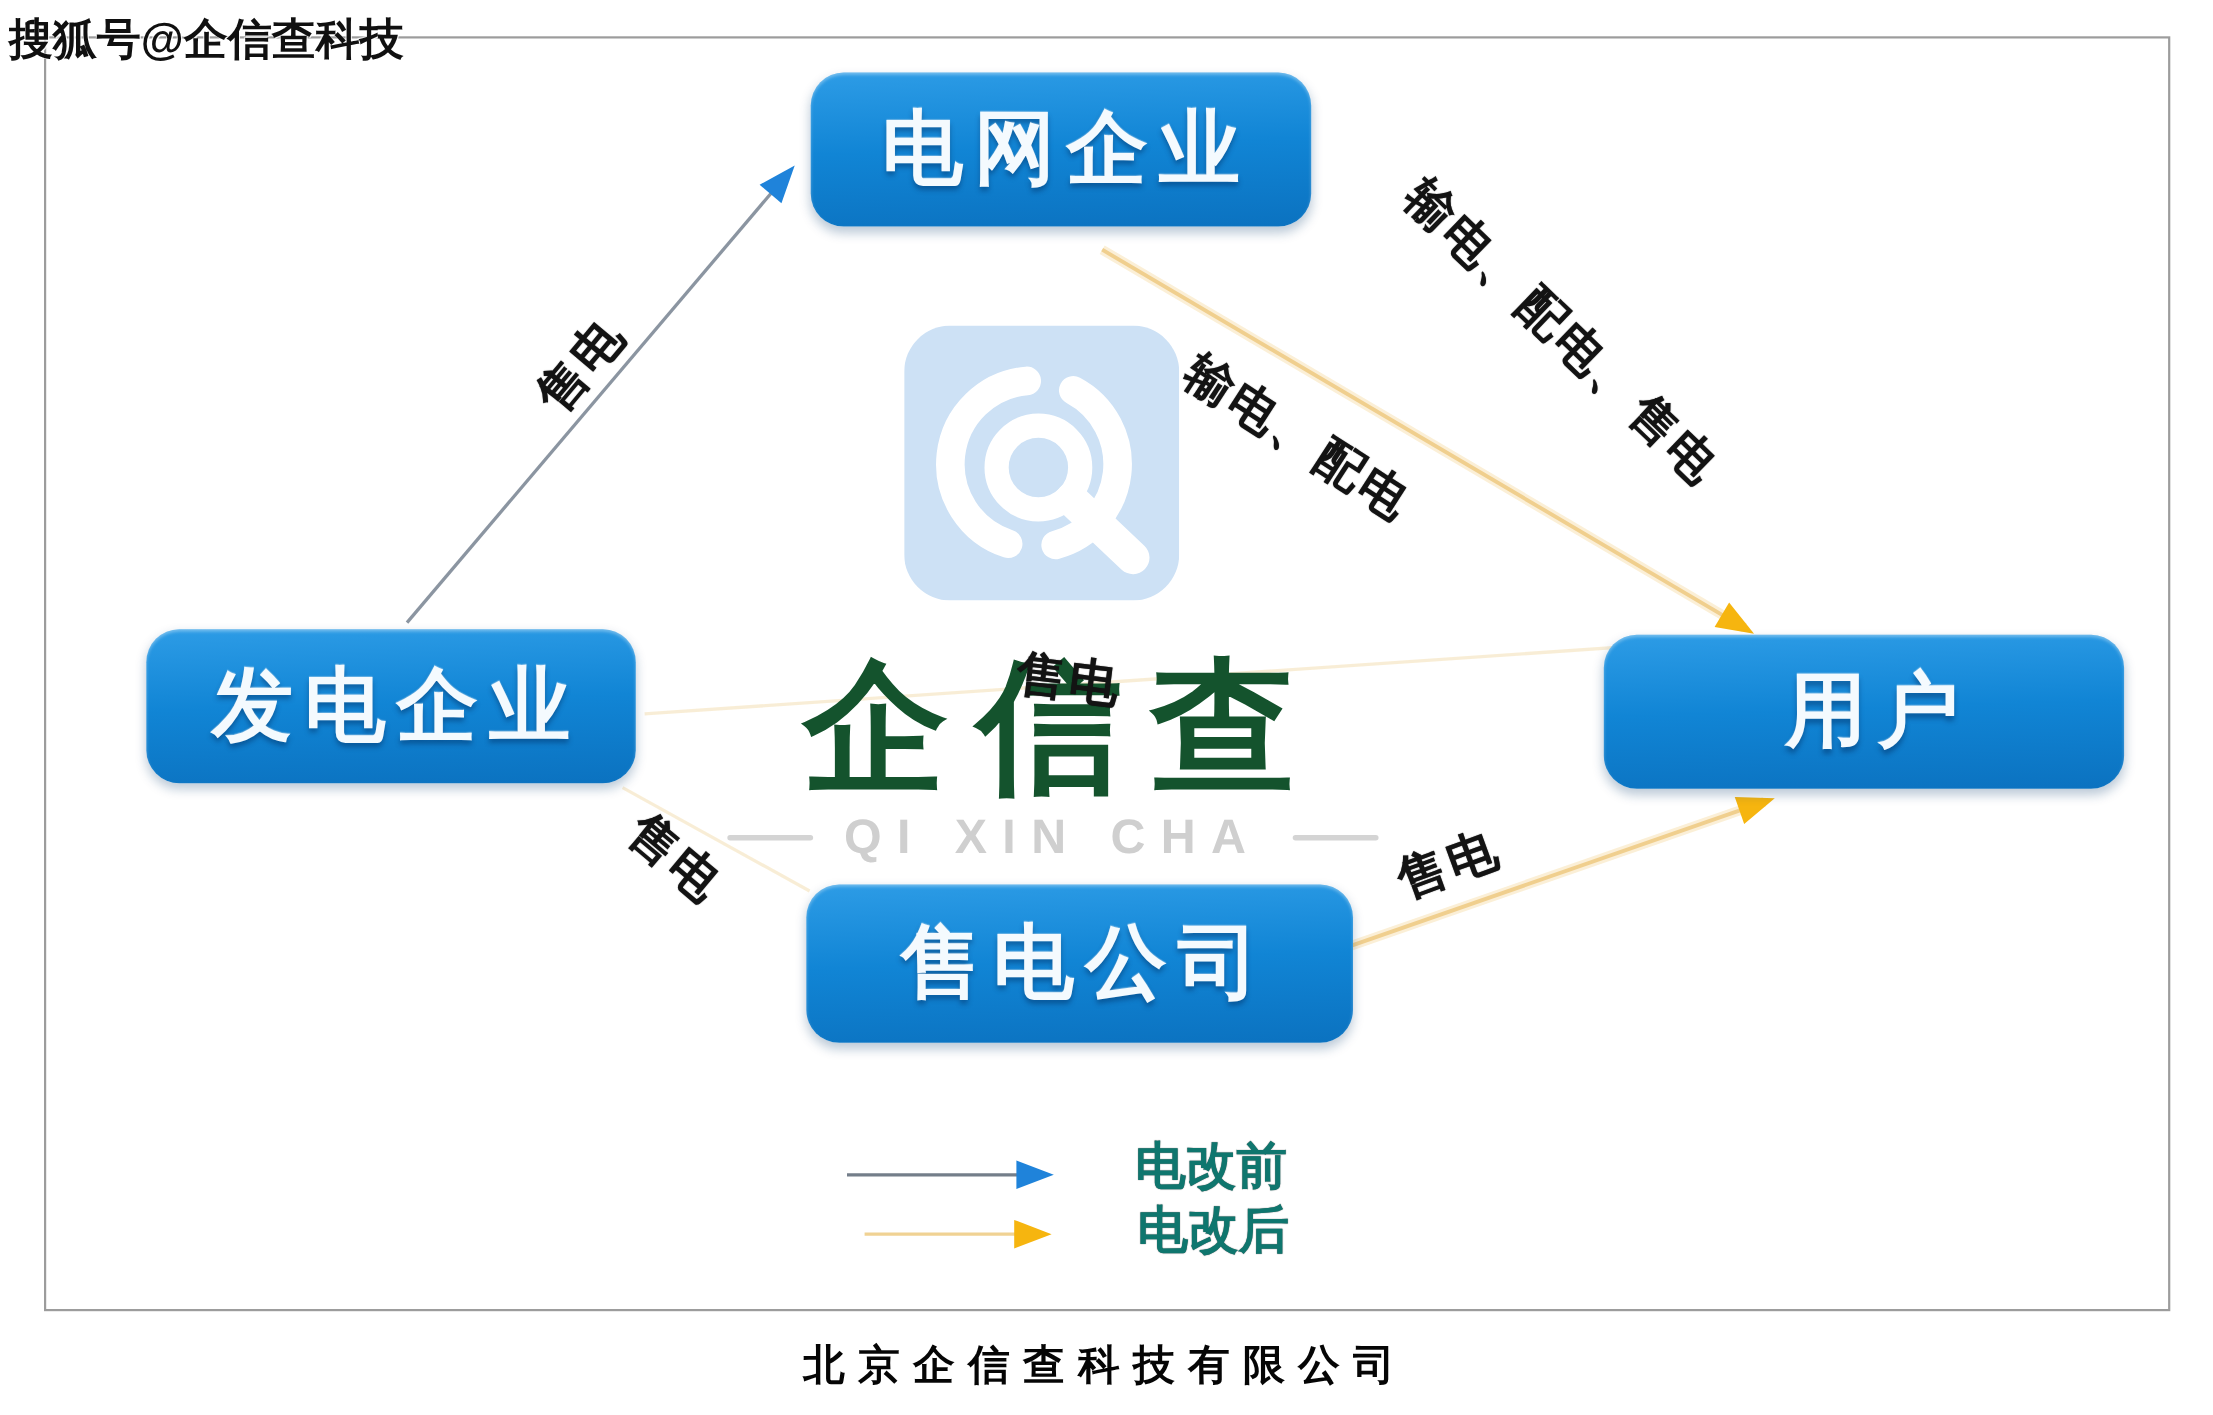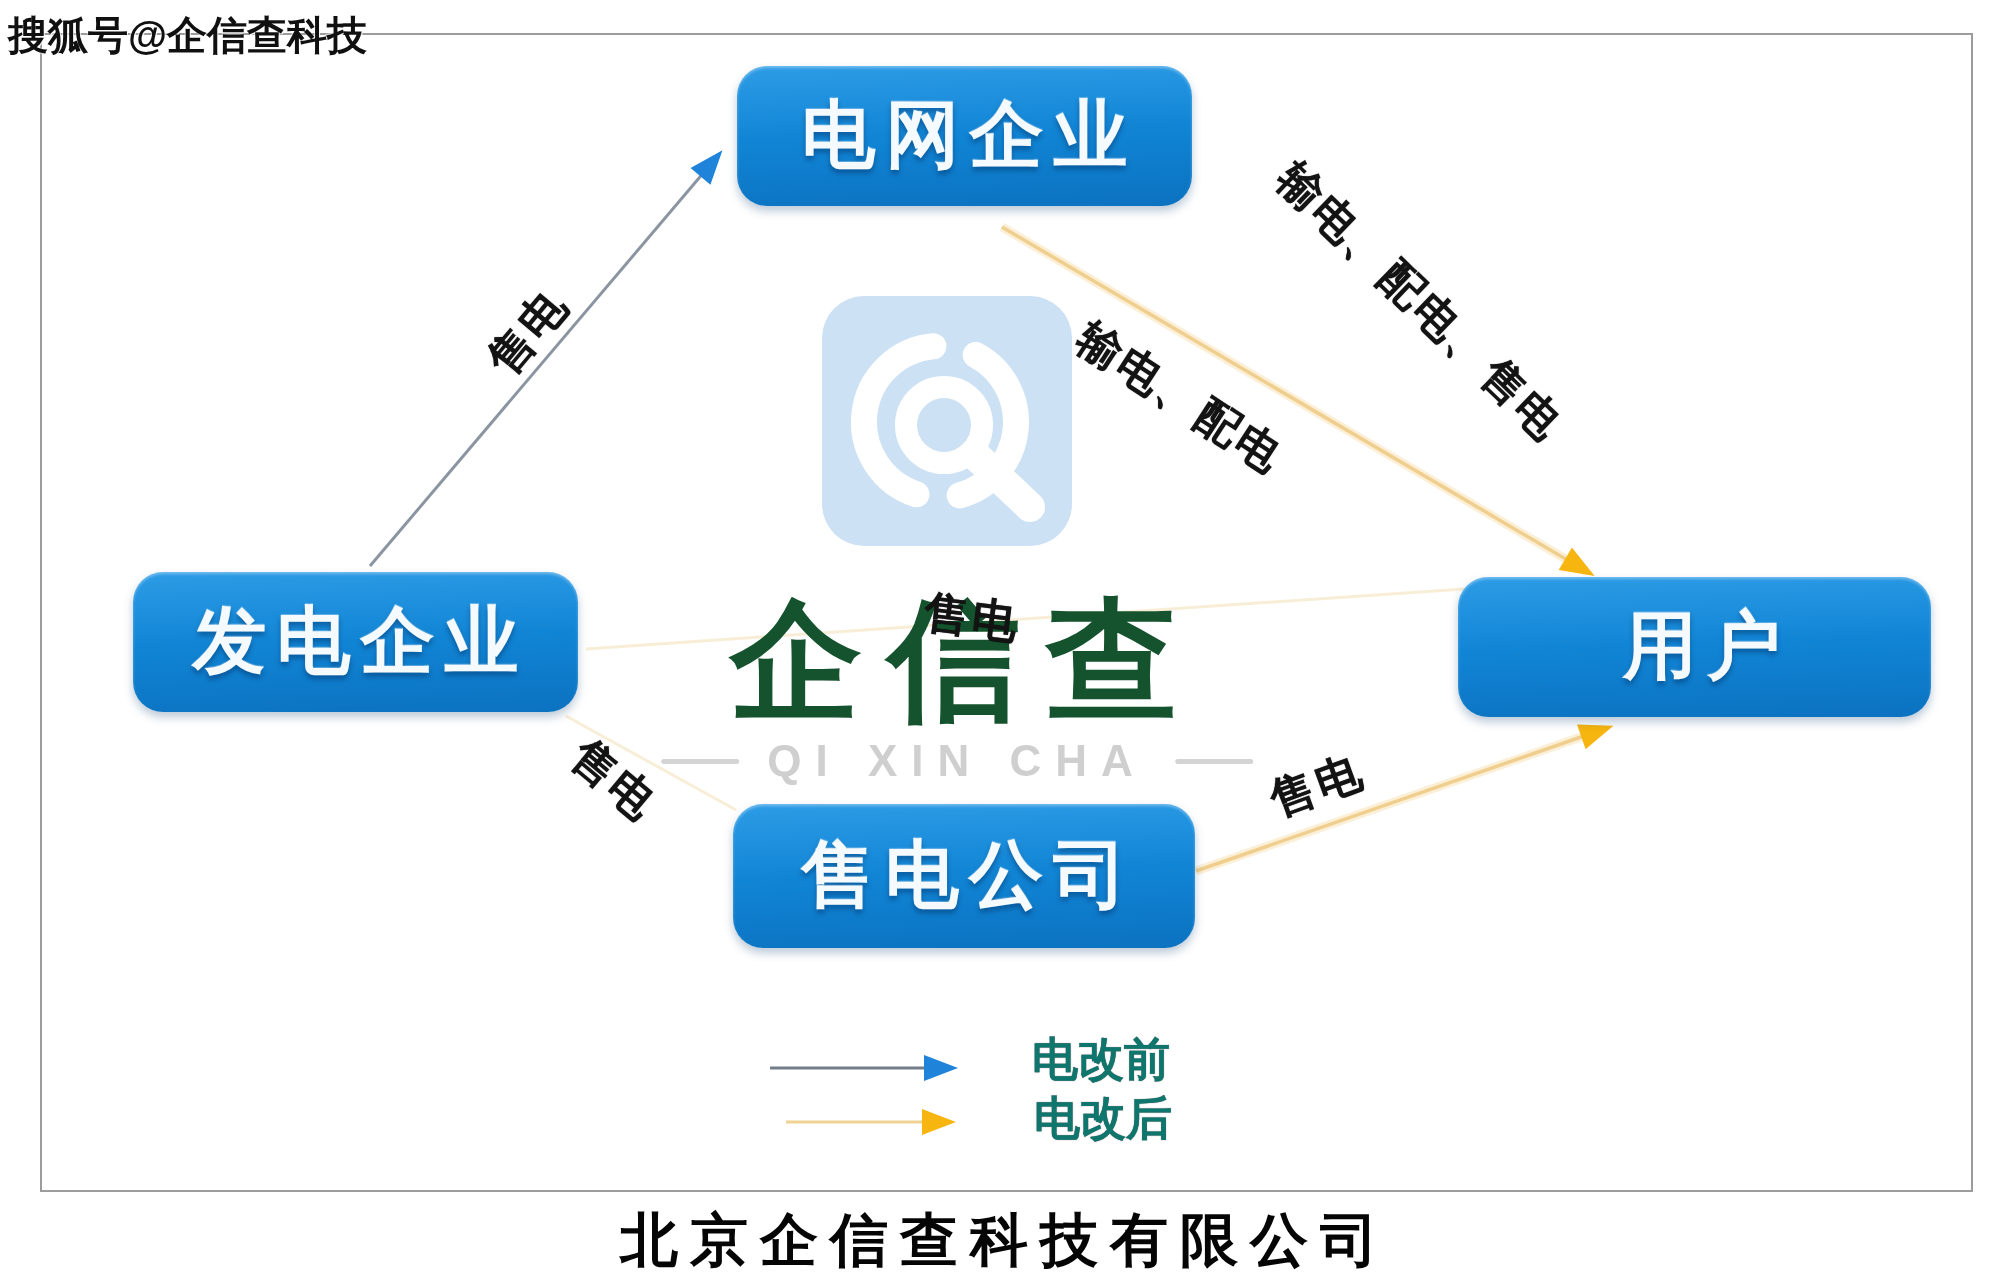--- a/index.html
+++ b/index.html
@@ -18,21 +18,21 @@
   .node{position:absolute;border-radius:30px;z-index:20;
     background:linear-gradient(178deg,#2d9ce6 0%,#1185d5 48%,#0b72c0 100%);
     box-shadow:0 5px 10px rgba(10,60,110,.28), inset 0 2px 3px rgba(255,255,255,.35);
     display:flex;align-items:center;justify-content:center;}
   .node .txt{color:#f4fafe;font-weight:700;font-size:74px;letter-spacing:10px;
     text-shadow:0 4px 5px rgba(0,45,95,.45), 0 -1px 1px rgba(255,255,255,.35);
     transform:translateX(5px);white-space:nowrap;}
   #node-grid{left:737px;top:66px;width:455px;height:140px;text-align:center;}
   #node-gen{left:133px;top:572px;width:445px;height:140px;}
   #node-user{left:1458px;top:577px;width:458px;height:140px;padding-left:15px;}
-  #node-retail{left:733px;top:804px;width:462px;height:144px;}
+  #node-retail{left:733px;top:804px;width:497px;height:144px;}
   
   .lbl{position:absolute;color:#131313;font-weight:800;font-size:45px;letter-spacing:3px;
     white-space:nowrap;z-index:25;text-shadow:0 0 1px rgba(0,0,0,.7);}
   #lbl-gen-grid   {left:528px; top:332px; transform:translate(-50%,-50%) rotate(-50deg);}
   #lbl-outer      {left:1420px;top:302px; transform:translate(-50%,-50%) rotate(44deg);font-size:44px;}
   #lbl-inner      {left:1180px;top:398px; transform:translate(-50%,-50%) rotate(33deg);font-size:44px;}
   #lbl-gen-user   {left:972px; top:618px; transform:translate(-50%,-50%) rotate(7deg);}
   #lbl-gen-retail {left:614px; top:780px; transform:translate(-50%,-50%) rotate(40deg);}
   #lbl-retail-user{left:1317px;top:786px; transform:translate(-50%,-50%) rotate(-20deg);}
   
@@ -47,21 +47,21 @@
     color:#14532d;font-size:132px;font-weight:700;letter-spacing:26px;white-space:nowrap;
     text-indent:26px;}
   #wm-sub{position:absolute;left:957px;top:761px;transform:translate(-50%,-50%);
     display:flex;align-items:center;gap:28px;color:#cfcfcf;}
   #wm-sub .dash{width:78px;height:5px;background:#d4d4d4;border-radius:3px;}
   #wm-sub .sub-txt{font-size:44px;font-weight:700;letter-spacing:14px;white-space:nowrap;}
   
   #lines{position:absolute;left:0;top:0;z-index:5;}
   
   #footer{position:absolute;left:1005px;top:1241px;transform:translate(-50%,-50%);
-    font-family:"Liberation Serif","DejaVu Serif",serif;font-weight:700;font-size:58px;
+    font-family:"Liberation Serif","DejaVu Serif",serif;font-weight:700;font-size:38px;
     color:#050505;letter-spacing:12px;white-space:nowrap;z-index:30;}
 </style>
 </head>
 <body>
 
 <div id="stage">
 
   <div id="frame"></div>
 
   <div id="sohu">搜狐号@企信查科技</div>

